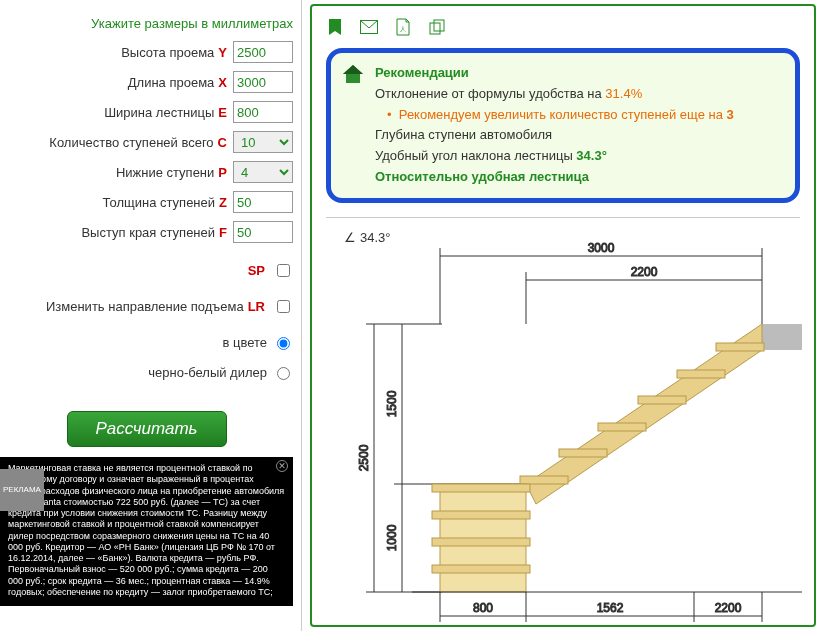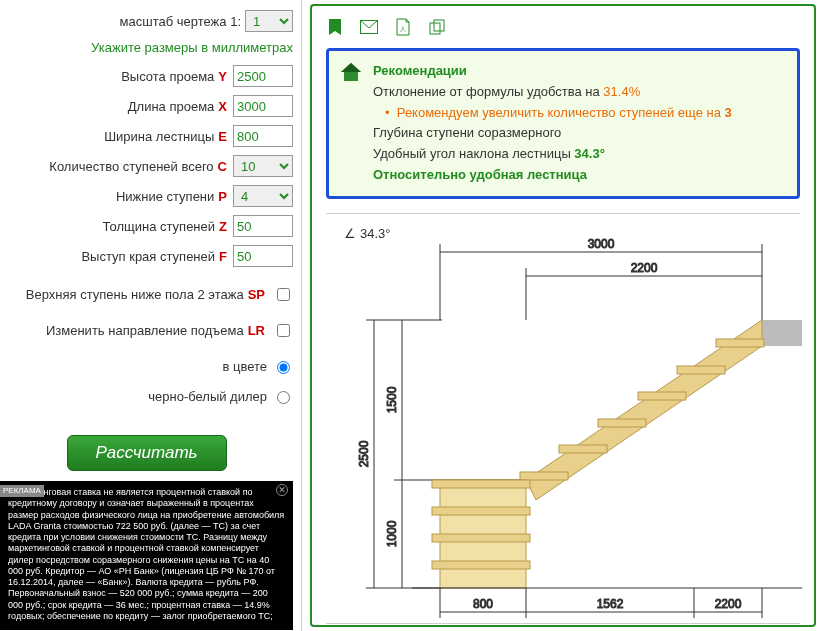--- a/index.html
+++ b/index.html
@@ -58,44 +58,44 @@
   }
   .ad-box {
     background: #000;
     color: #fff;
     font-size: 9px;
     line-height: 1.25;
     padding: 6px 8px 8px;
     position: relative;
   }
   .ad-tag {
-    position: absolute; top: 4px; left: 0;
+    position: absolute; top: 12px; left: 0;
     background: #888; color: #fff;
-    font-size: 8px; padding: 1px 3px;
+    font-size: 8px; padding: 16px 3px;
   }
   .ad-x {
     position: absolute; top: 3px; right: 5px;
     width: 12px; height: 12px; border: 1px solid #888;
     border-radius: 50%; text-align: center;
     font-size: 9px; line-height: 10px; color: #aaa;
   }
   .right-panel {
     flex: 1;
     border: 2px solid #228b22;
     border-radius: 4px;
     margin: 4px 4px 4px 8px;
     padding: 12px 14px;
     overflow: hidden;
   }
   .toolbar { display: flex; gap: 16px; align-items: center; margin-bottom: 12px; }
   .toolbar .ico { width: 18px; height: 18px; display: inline-flex; align-items: center; justify-content: center; color: #228b22; cursor: pointer; }
   .reco {
     background: #f3fce6;
-    border: 3px solid #1d4ed8;
-    border-radius: 4px;
+    border: 5px solid #1d4ed8;
+    border-radius: 16px;
     padding: 10px 12px 10px 44px;
     position: relative;
     line-height: 1.6;
   }
   .reco .house-ico { position: absolute; left: 10px; top: 10px; }
   .reco-title { color: #228b22; font-weight: bold; }
   .orange { color: #e86c0a; font-weight: normal; }
   .green-b { color: #228b22; font-weight: bold; }
   .bullet-row { color: #e86c0a; padding-left: 12px; }
   .drawing-wrap {
@@ -103,24 +103,20 @@
     border-bottom: 1px solid #ccc;
     margin-top: 14px;
     padding: 6px 6px 0;
   }
   svg text { font-family: Arial, sans-serif; }
 </style>
 </head>
 <body>
 
 <div class="left-panel">
-  <div class="row">
-    <label>масштаб чертежа 1:</label>
-    <select class="w48"><option>1</option></select>
-  </div>
   <div class="green-link">Укажите размеры в миллиметрах</div>
 
   <div class="row">
     <label>Высота проема</label>
     <span class="letter red">Y</span>
     <input class="w60" type="text" value="2500" style="">
   </div>
   <div class="row">
     <label>Длина проема</label>
     <span class="letter red">X</span>
@@ -148,21 +144,20 @@
   </div>
   <div class="row">
     <label>Выступ края ступеней</label>
     <span class="letter red">F</span>
     <input class="w60" type="text" value="50" style="">
   </div>
 
   <div style="height:8px"></div>
 
   <div class="row">
-    <label>Верхняя ступень ниже пола 2 этажа</label>
     <span class="letter red">SP</span>
     <input type="checkbox" style="">
   </div>
   <div style="height:6px"></div>
   <div class="row">
     <label>Изменить направление подъема</label>
     <span class="letter red">LR</span>
     <input type="checkbox" style="">
   </div>
   <div style="height:6px"></div>
@@ -214,21 +209,21 @@
   <div class="reco">
     <span class="house-ico">
       <svg width="24" height="22" viewBox="0 0 24 22">
           <path fill="#2e8b2e" d="M12 2 L22 11 H19 V20 H5 V11 H2 Z"></path>
           <path fill="#1a5a1a" d="M12 2 L2 11 H22 Z"></path>
         </svg>
     </span>
     <div class="reco-title">Рекомендации</div>
     <div><span>Отклонение от формулы удобства на </span><span class="orange">31.4%</span></div>
     <div class="bullet-row">•&nbsp;&nbsp;<span>Рекомендуем увеличить количество ступеней еще на </span><span style="font-weight:bold">3</span></div>
-    <div>Глубина ступени соразмерного</div>
+    <div>Глубина ступени автомобиля</div>
     <div><span>Удобный угол наклона лестницы </span><span class="green-b">34.3°</span></div>
     <div class="green-b">Относительно удобная лестница</div>
   </div>
 
   <div class="drawing-wrap">
     <svg width="470" height="400" viewBox="0 0 470 400">
 
       <text x="12" y="18" font-size="13" fill="#333">∠</text>
       <text x="28" y="18" font-size="13" fill="#333">34.3°</text>
 

